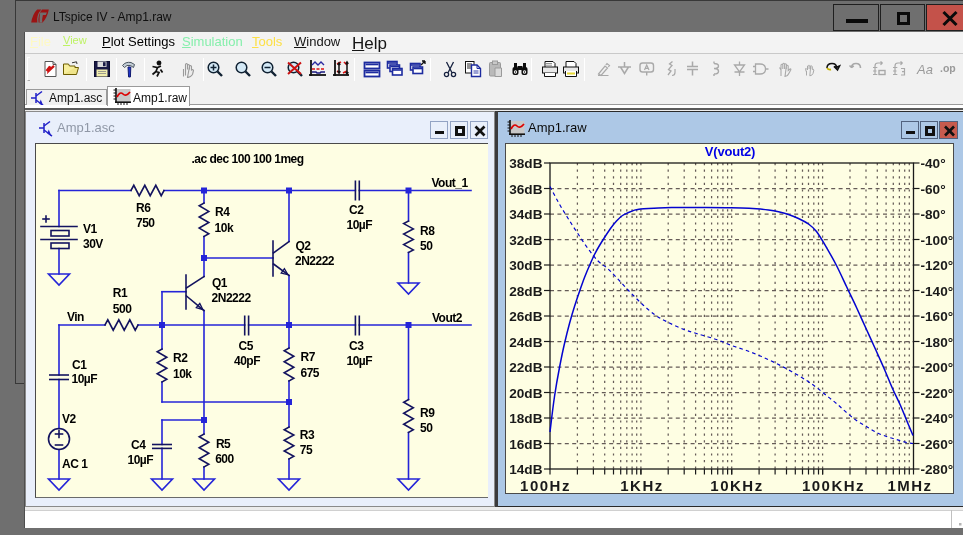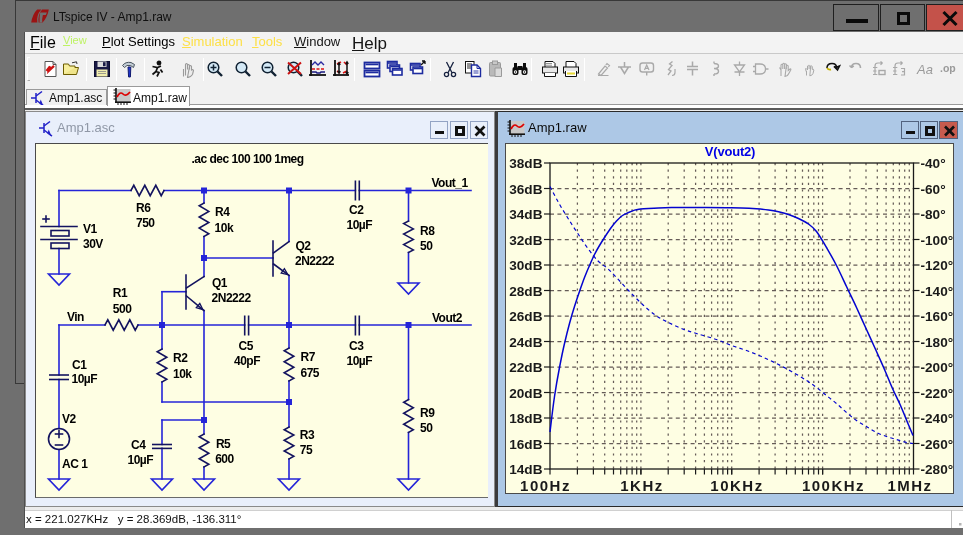--- a/index.html
+++ b/index.html
@@ -23,24 +23,24 @@
 <div style="position:absolute;left:910px;top:3px;width:46px;height:27px;background:#c4524a;border:1px solid #1f1f1f;box-sizing:border-box">
       <svg width="46" height="27" viewBox="0 0 46 27" style="position:absolute;left:0;top:0">
         <g stroke="#0a0a0a" stroke-width="3">
           <line x1="16.5" y1="7.0" x2="29.5" y2="20.0"></line>
           <line x1="29.5" y1="7.0" x2="16.5" y2="20.0"></line>
         </g>
       </svg>
     </div>
 
 <div class="abs" style="left:9px;top:31px;width:945px;height:21px;background:#f3f3f3"></div>
-<div style="position:absolute;left:14px;top:33px;font-size:16px;color:#000000"><span style="text-decoration:underline">F</span>ile</div>
+<div style="position:absolute;left:14px;top:33px;font-size:13px;color:#fef9c3"><span style="text-decoration:underline">F</span>ile</div>
     <div style="position:absolute;left:47px;top:33px;font-size:11px;color:#bef264"><span style="text-decoration:underline">V</span>iew</div>
     <div style="position:absolute;left:86px;top:33px;font-size:13px;color:#000000"><span style="text-decoration:underline">P</span>lot Settings</div>
-    <div style="position:absolute;left:166px;top:33px;font-size:13px;color:#fde047"><span style="text-decoration:underline">S</span>imulation</div>
+    <div style="position:absolute;left:166px;top:33px;font-size:13px;color:#86efac"><span style="text-decoration:underline">S</span>imulation</div>
     <div style="position:absolute;left:236px;top:33px;font-size:13px;color:#fde047"><span style="text-decoration:underline">T</span>ools</div>
     <div style="position:absolute;left:278px;top:33px;font-size:13px;color:#151515"><span style="text-decoration:underline">W</span>indow</div>
     <div style="position:absolute;left:336px;top:33px;font-size:17px;color:#151515"><span style="text-decoration:underline">H</span>elp</div>
 
 <div class="abs" style="left:9px;top:52px;width:945px;height:32px;background:#f1f1f1;border-top:1px solid #c9c9c9"></div>
 <div class="abs" style="left:11px;top:56px;width:3px;height:24px;border-left:1px solid #fff;border-top:1px solid #fff;border-bottom:1px solid #aaa"></div>
 <div style="position:absolute;left:70px;top:57px;width:1px;height:23px;background:#b9b9b9;border-right:1px solid #fff"></div>
     <div style="position:absolute;left:100px;top:57px;width:1px;height:23px;background:#b9b9b9;border-right:1px solid #fff"></div>
     <div style="position:absolute;left:128px;top:57px;width:1px;height:23px;background:#b9b9b9;border-right:1px solid #fff"></div>
     <div style="position:absolute;left:186.5px;top:57px;width:1px;height:23px;background:#b9b9b9;border-right:1px solid #fff"></div>
@@ -671,21 +671,20 @@
         <text x="720.5" y="489.5" font-size="15" font-weight="bold" fill="#1a1a1a" text-anchor="middle" letter-spacing="1.5">10KHz</text>
         <text x="817" y="489.5" font-size="15" font-weight="bold" fill="#1a1a1a" text-anchor="middle" letter-spacing="1.5">100KHz</text>
         <text x="893.5" y="489.5" font-size="15" font-weight="bold" fill="#1a1a1a" text-anchor="middle" letter-spacing="1.5">1MHz</text>
         <text x="713.5" y="154" font-size="13" font-weight="bold" fill="#0000e6" text-anchor="middle" letter-spacing="-0.2">V(vout2)</text>
         <path d="M533.5 430.5 C534.2 424.6 536.4 405.8 538.0 395.0 C539.6 384.2 541.3 374.8 543.0 366.0 C544.7 357.2 546.3 349.3 548.0 342.0 C549.7 334.7 551.3 328.2 553.0 322.0 C554.7 315.8 556.3 310.3 558.0 305.0 C559.7 299.7 561.3 294.8 563.0 290.0 C564.7 285.2 566.3 280.3 568.0 276.0 C569.7 271.7 571.3 267.8 573.0 264.0 C574.7 260.2 576.3 256.3 578.0 253.0 C579.7 249.7 581.3 246.8 583.0 244.0 C584.7 241.2 586.2 238.8 588.0 236.0 C589.8 233.2 592.0 229.8 594.0 227.0 C596.0 224.2 598.0 221.7 600.0 219.5 C602.0 217.3 604.0 215.4 606.0 214.0 C608.0 212.6 610.0 211.9 612.0 211.0 C614.0 210.1 616.0 209.2 618.0 208.6 C620.0 208.0 621.7 207.9 624.0 207.6 C626.3 207.3 629.0 207.1 632.0 206.9 C635.0 206.7 638.2 206.5 642.0 206.4 C645.8 206.3 650.3 206.2 655.0 206.1 C659.7 206.0 664.2 206.0 670.0 206.0 C675.8 206.0 683.3 206.0 690.0 206.0 C696.7 206.0 704.2 206.1 710.0 206.2 C715.8 206.3 720.0 206.3 725.0 206.5 C730.0 206.7 735.5 207.0 740.0 207.3 C744.5 207.7 748.3 208.1 752.0 208.6 C755.7 209.1 758.7 209.6 762.0 210.3 C765.3 211.0 768.7 211.9 772.0 213.0 C775.3 214.1 778.7 215.4 782.0 217.0 C785.3 218.6 789.0 220.3 792.0 222.5 C795.0 224.7 797.0 226.1 800.0 230.0 C803.0 233.9 806.7 240.3 810.0 246.0 C813.3 251.7 816.7 257.5 820.0 264.0 C823.3 270.5 826.7 278.0 830.0 285.0 C833.3 292.0 836.7 298.8 840.0 306.0 C843.3 313.2 846.7 320.7 850.0 328.0 C853.3 335.3 857.0 343.3 860.0 350.0 C863.0 356.7 865.3 361.8 868.0 368.0 C870.7 374.2 873.3 381.0 876.0 387.0 C878.7 393.0 881.5 398.3 884.0 404.0 C886.5 409.7 888.9 416.0 891.0 421.0 C893.1 426.0 895.6 431.8 896.5 434.0" fill="none" stroke="#0404cf" stroke-width="1.5"></path>
         <path d="M533.5 185.0 C534.9 187.7 539.1 195.8 542.0 201.0 C544.9 206.2 548.0 211.2 551.0 216.0 C554.0 220.8 556.8 225.2 560.0 230.0 C563.2 234.8 566.5 240.2 570.0 245.0 C573.5 249.8 577.7 255.5 581.0 259.0 C584.3 262.5 586.8 263.2 590.0 266.0 C593.2 268.8 596.3 272.2 600.0 276.0 C603.7 279.8 607.8 284.7 612.0 289.0 C616.2 293.3 620.7 298.0 625.0 302.0 C629.3 306.0 633.8 310.0 638.0 313.0 C642.2 316.0 645.5 317.7 650.0 320.0 C654.5 322.3 660.0 325.0 665.0 327.0 C670.0 329.0 674.2 330.2 680.0 332.0 C685.8 333.8 694.2 336.0 700.0 338.0 C705.8 340.0 710.0 342.2 715.0 344.0 C720.0 345.8 725.0 347.2 730.0 349.0 C735.0 350.8 740.0 352.8 745.0 355.0 C750.0 357.2 755.0 359.5 760.0 362.0 C765.0 364.5 770.0 367.2 775.0 370.0 C780.0 372.8 785.8 376.3 790.0 379.0 C794.2 381.7 796.7 383.5 800.0 386.0 C803.3 388.5 806.7 391.3 810.0 394.0 C813.3 396.7 816.7 399.2 820.0 402.0 C823.3 404.8 826.7 408.2 830.0 411.0 C833.3 413.8 836.7 416.7 840.0 419.0 C843.3 421.3 846.7 423.0 850.0 425.0 C853.3 427.0 856.7 429.3 860.0 431.0 C863.3 432.7 866.7 433.8 870.0 435.0 C873.3 436.2 876.7 437.0 880.0 438.0 C883.3 439.0 887.2 440.3 890.0 441.0 C892.8 441.7 895.4 441.8 896.5 442.0" fill="none" stroke="#0404cf" stroke-width="1.2" stroke-dasharray="3.6,3.2"></path>
       </g>
     </svg>
 
 <div class="abs" style="left:9px;top:509px;width:945px;height:18px;background:#fff;border-top:1px solid #d0d0d0"></div>
-<div class="abs" style="left:10px;top:512px;font-size:11.5px;color:#111">x = 221.027KHz&nbsp;&nbsp;&nbsp;y = 28.369dB, -136.311°</div>
 <div class="abs" style="left:935px;top:509px;width:1px;height:18px;background:#c0c0c0"></div>
 <svg class="abs" width="12" height="12" viewBox="0 0 12 12" style="left:943px;top:514px">
       <g fill="#b5b5b5">
         <rect x="8" y="0" width="2.5" height="2.5"></rect>
         <rect x="4" y="4" width="2.5" height="2.5"></rect>
         <rect x="8" y="4" width="2.5" height="2.5"></rect>
         <rect x="0" y="8" width="2.5" height="2.5"></rect>
         <rect x="4" y="8" width="2.5" height="2.5"></rect>
         <rect x="8" y="8" width="2.5" height="2.5"></rect>
       </g>

